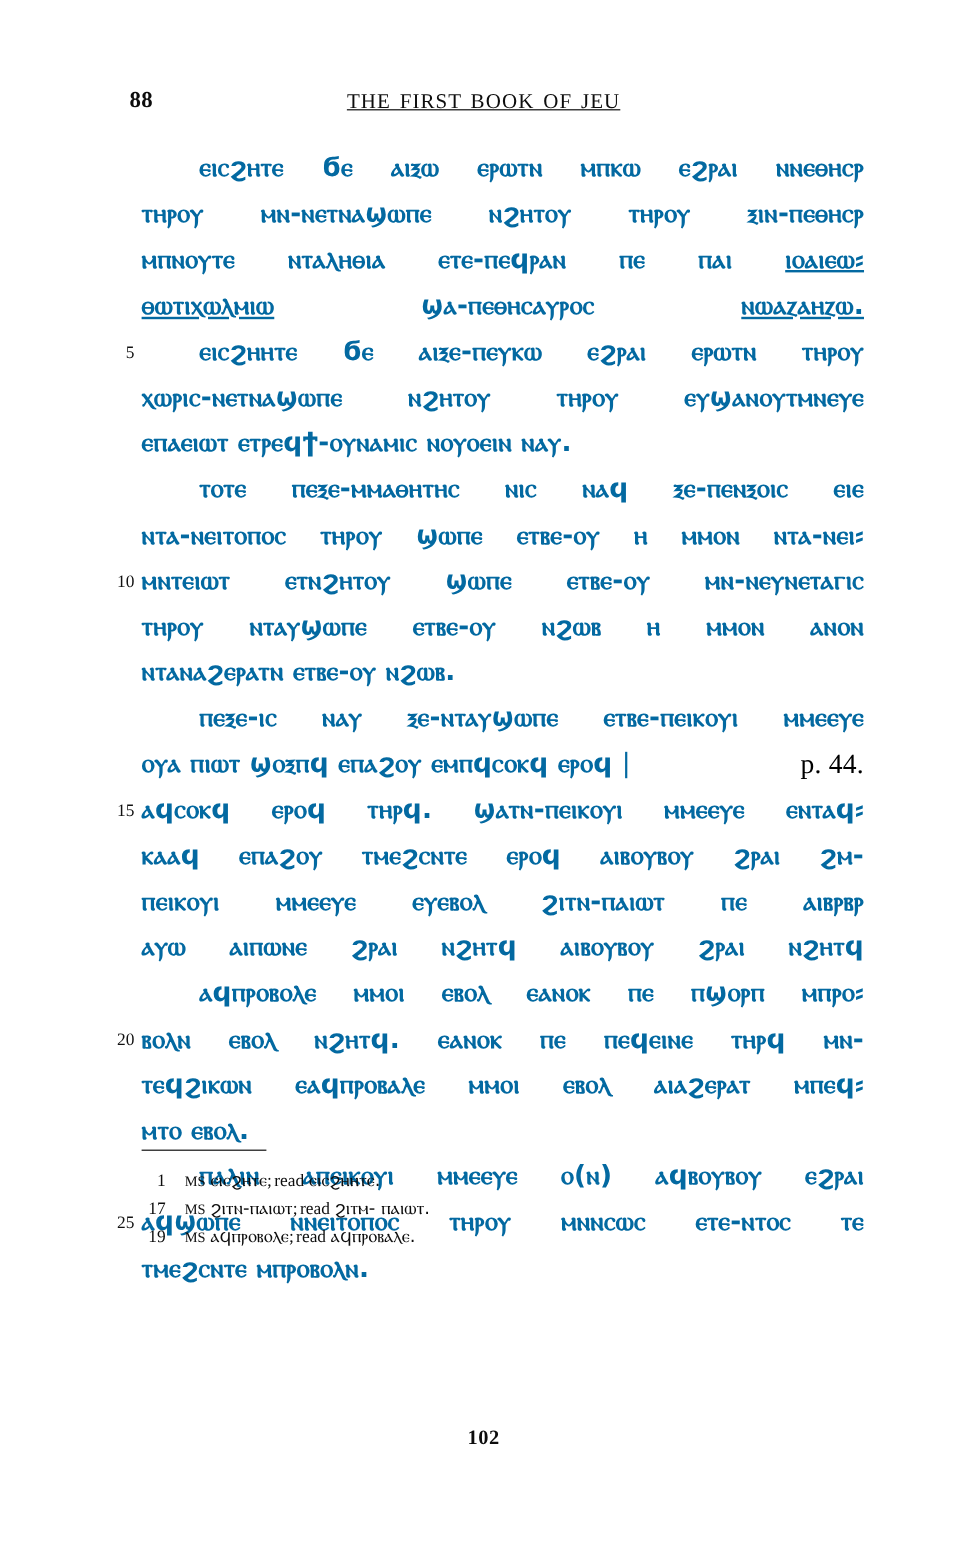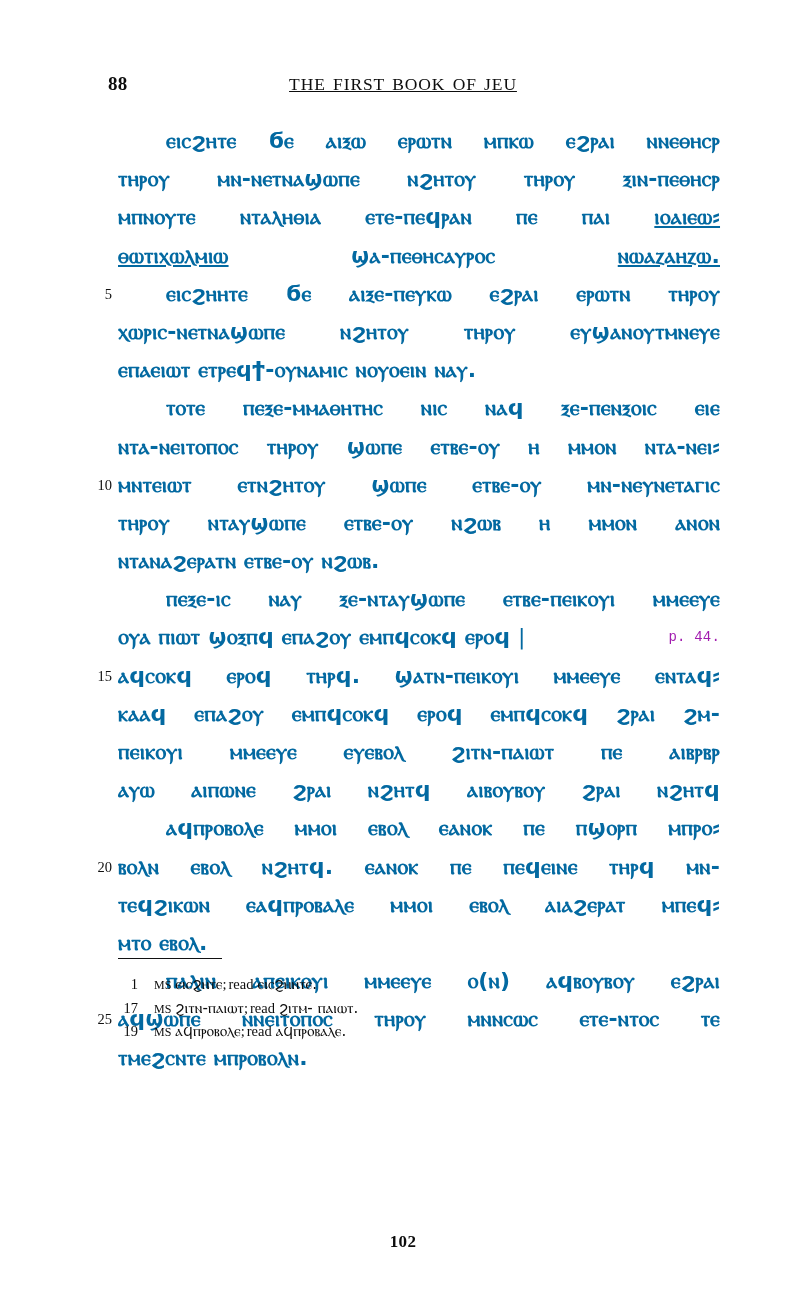--- a/index.html
+++ b/index.html
@@ -99,25 +99,25 @@
     text-align: left;
     text-align-last: left;
   }
   .u {
     text-decoration: underline;
     text-underline-offset: 2px;
   }
   .marginref {
     position: absolute;
     right: 0;
-    font-family: Liberation Mono, monospace;
+    font-family: Liberation Serif, serif;
     font-weight: 400;
-    font-size: 14px;
+    font-size: 23px;
     letter-spacing: 0.2px;
-    color: #a21caf;
+    color: #000000;
   }
   .pipe {
     font-family: "DejaVu Sans", sans-serif;
     font-weight: 400;
   }
 
   
   .app-rule {
     position: absolute;
     top: 958px;
@@ -170,21 +170,20 @@
   
   .footer-num {
     position: absolute;
     top: 1188px;
     left: 0;
     right: 0;
     text-align: center;
     font-size: 17px;
     font-weight: 700;
     letter-spacing: 0.4px;
-    margin-top: 44px;
   }
 </style>
 </head>
 <body>
 
 <div class="page">
 
   <div class="running-head">
     <div class="folio-num">88</div>
     <div class="head-title">THE FIRST BOOK OF JEU</div>
@@ -234,21 +233,21 @@
       </div>
       <div class="cline">
         <span class="marginref">p. 44.</span>
         <span class="copt flush"><span>ⲟⲩⲁ ⲡⲓⲱⲧ ϣⲟⲝⲡϥ ⲉⲡⲁϩⲟⲩ ⲉⲙⲡϥⲥⲟⲕϥ ⲉⲣⲟϥ</span> <span class="pipe">|</span></span>
       </div>
       <div class="cline">
         <span class="lnum">15</span>
         <span class="copt just"><span>ⲁϥⲥⲟⲕϥ ⲉⲣⲟϥ ⲧⲏⲣϥ. ϣⲁⲧⲛ-ⲡⲉⲓⲕⲟⲩⲓ ⲙⲙⲉⲉⲩⲉ ⲉⲛⲧⲁϥ⸗</span></span>
       </div>
       <div class="cline">
-        <span class="copt just"><span>ⲕⲁⲁϥ ⲉⲡⲁϩⲟⲩ ⲉⲙⲡϥⲥⲟⲕϥ ⲉⲣⲟϥ ⲉⲙⲡϥⲥⲟⲕϥ ϩⲣⲁⲓ ϩⲙ-</span></span>
+        <span class="copt just"><span>ⲕⲁⲁϥ ⲉⲡⲁϩⲟⲩ ⲧⲙⲉϩⲥⲛⲧⲉ ⲉⲣⲟϥ ⲁⲓⲃⲟⲩⲃⲟⲩ ϩⲣⲁⲓ ϩⲙ-</span></span>
       </div>
       <div class="cline">
         <span class="copt just"><span>ⲡⲉⲓⲕⲟⲩⲓ ⲙⲙⲉⲉⲩⲉ ⲉⲩⲉⲃⲟⲗ ϩⲓⲧⲛ-ⲡⲁⲓⲱⲧ ⲡⲉ ⲁⲓⲃⲣⲃⲣ</span></span>
       </div>
       <div class="cline">
         <span class="copt just"><span>ⲁⲩⲱ ⲁⲓⲡⲱⲛⲉ ϩⲣⲁⲓ ⲛϩⲏⲧϥ ⲁⲓⲃⲟⲩⲃⲟⲩ ϩⲣⲁⲓ ⲛϩⲏⲧϥ</span></span>
       </div>
       <div class="cline">
         <span class="copt just indent"><span>ⲁϥⲡⲣⲟⲃⲟⲗⲉ ⲙⲙⲟⲓ ⲉⲃⲟⲗ ⲉⲁⲛⲟⲕ ⲡⲉ ⲡϣⲟⲣⲡ ⲙⲡⲣⲟ⸗</span></span>
       </div>

